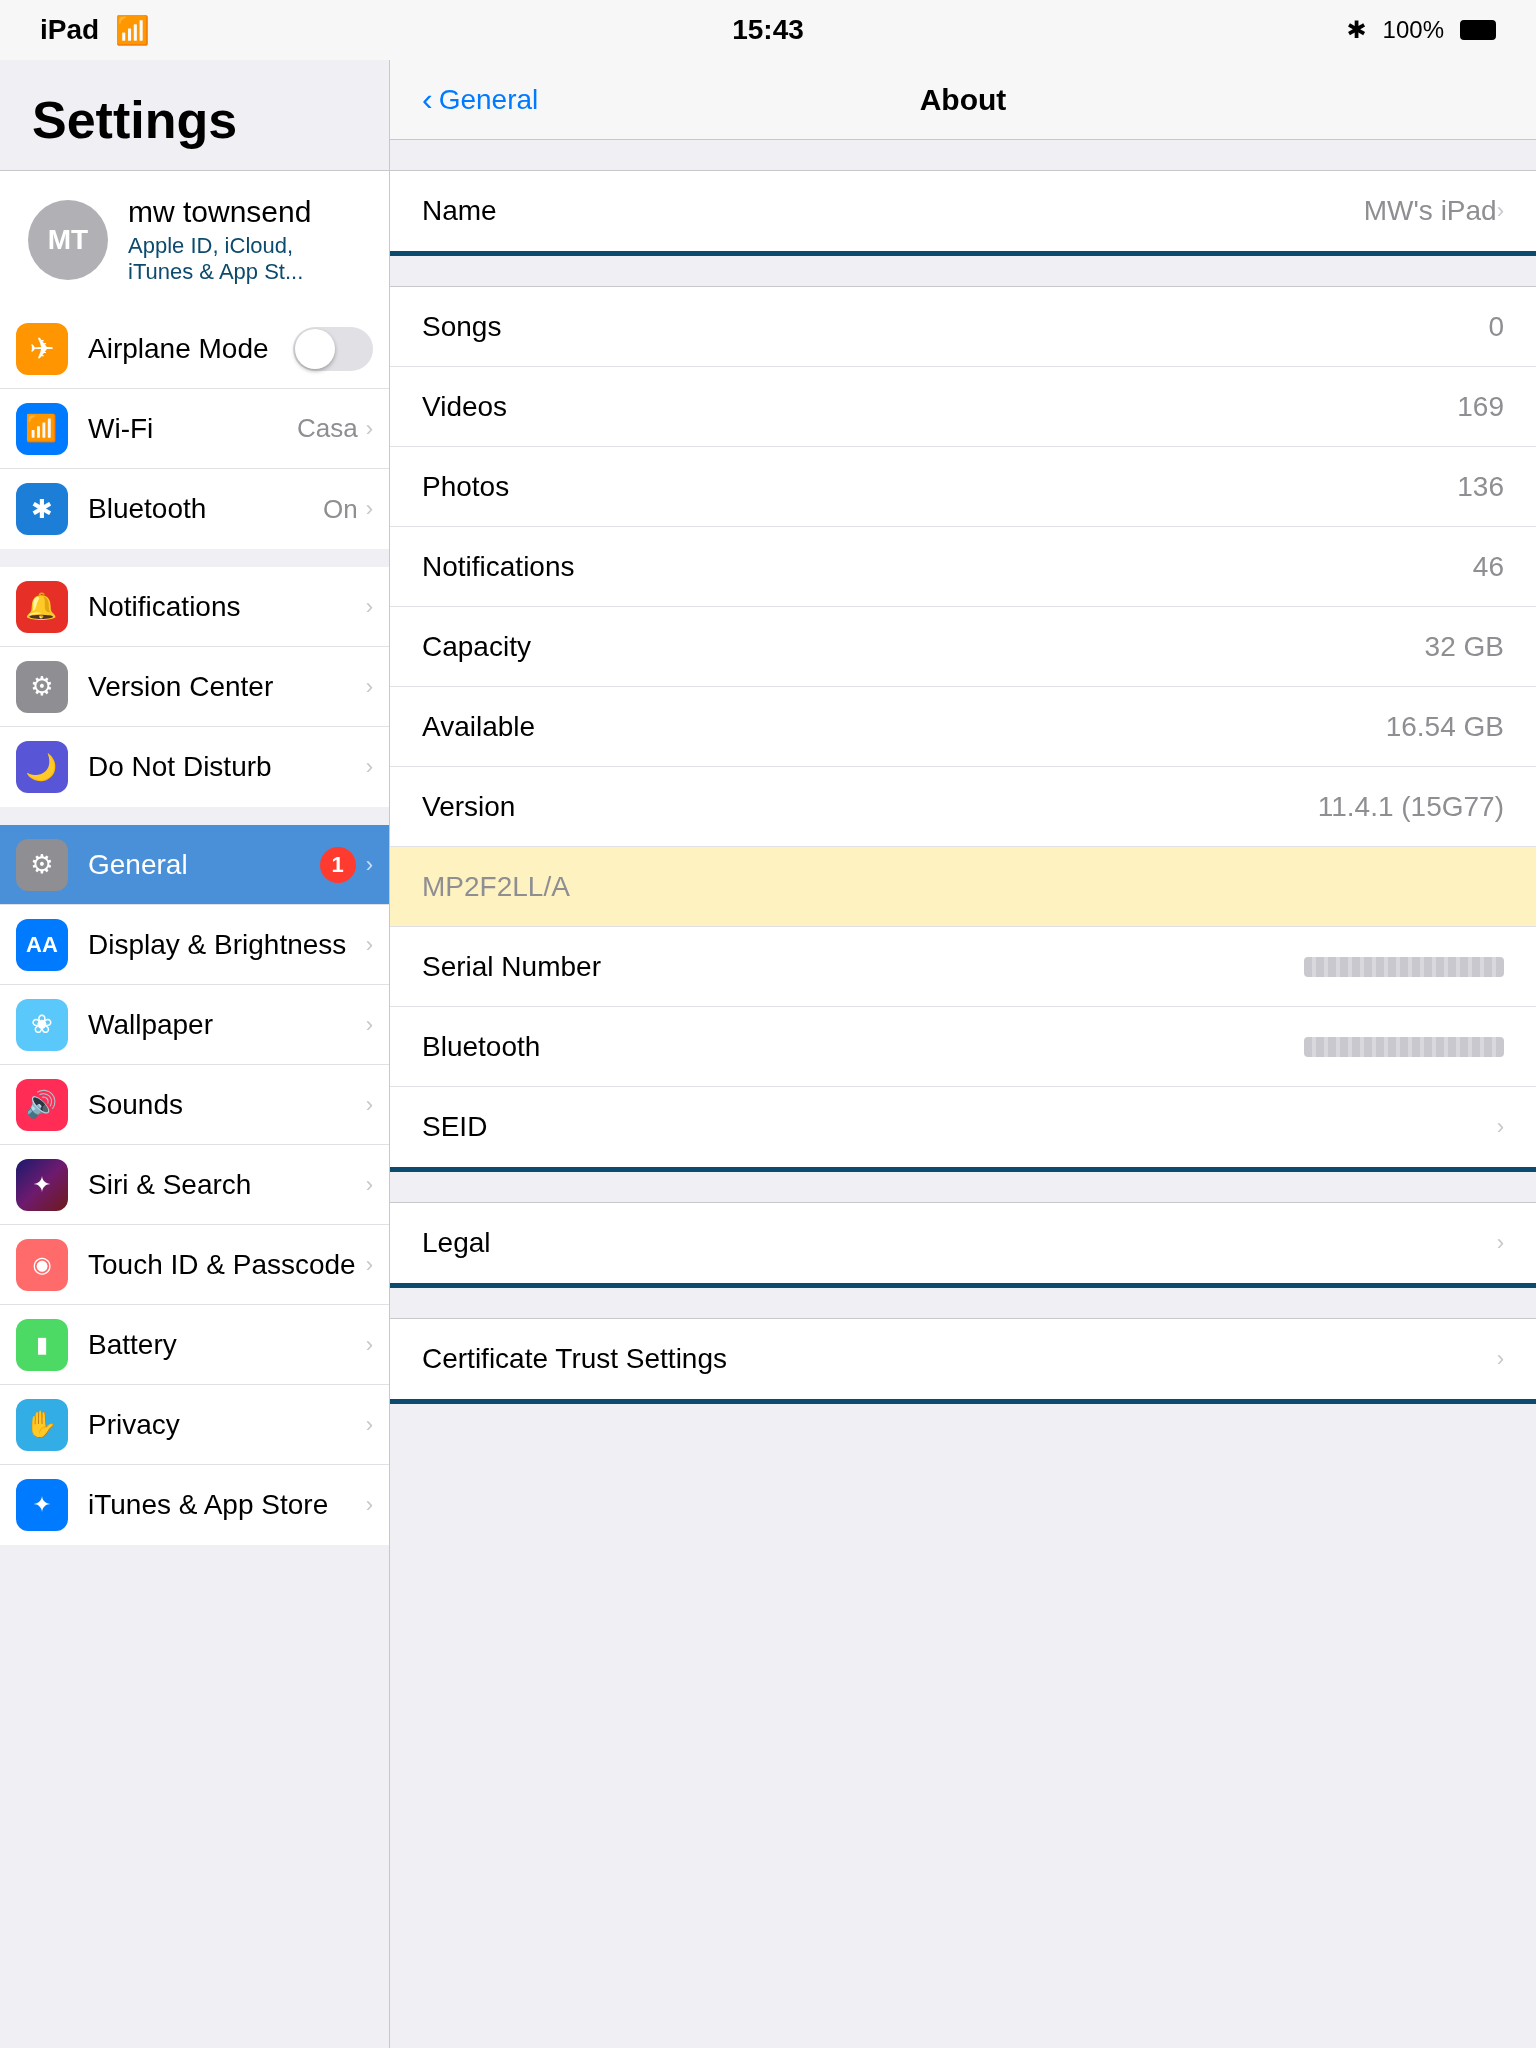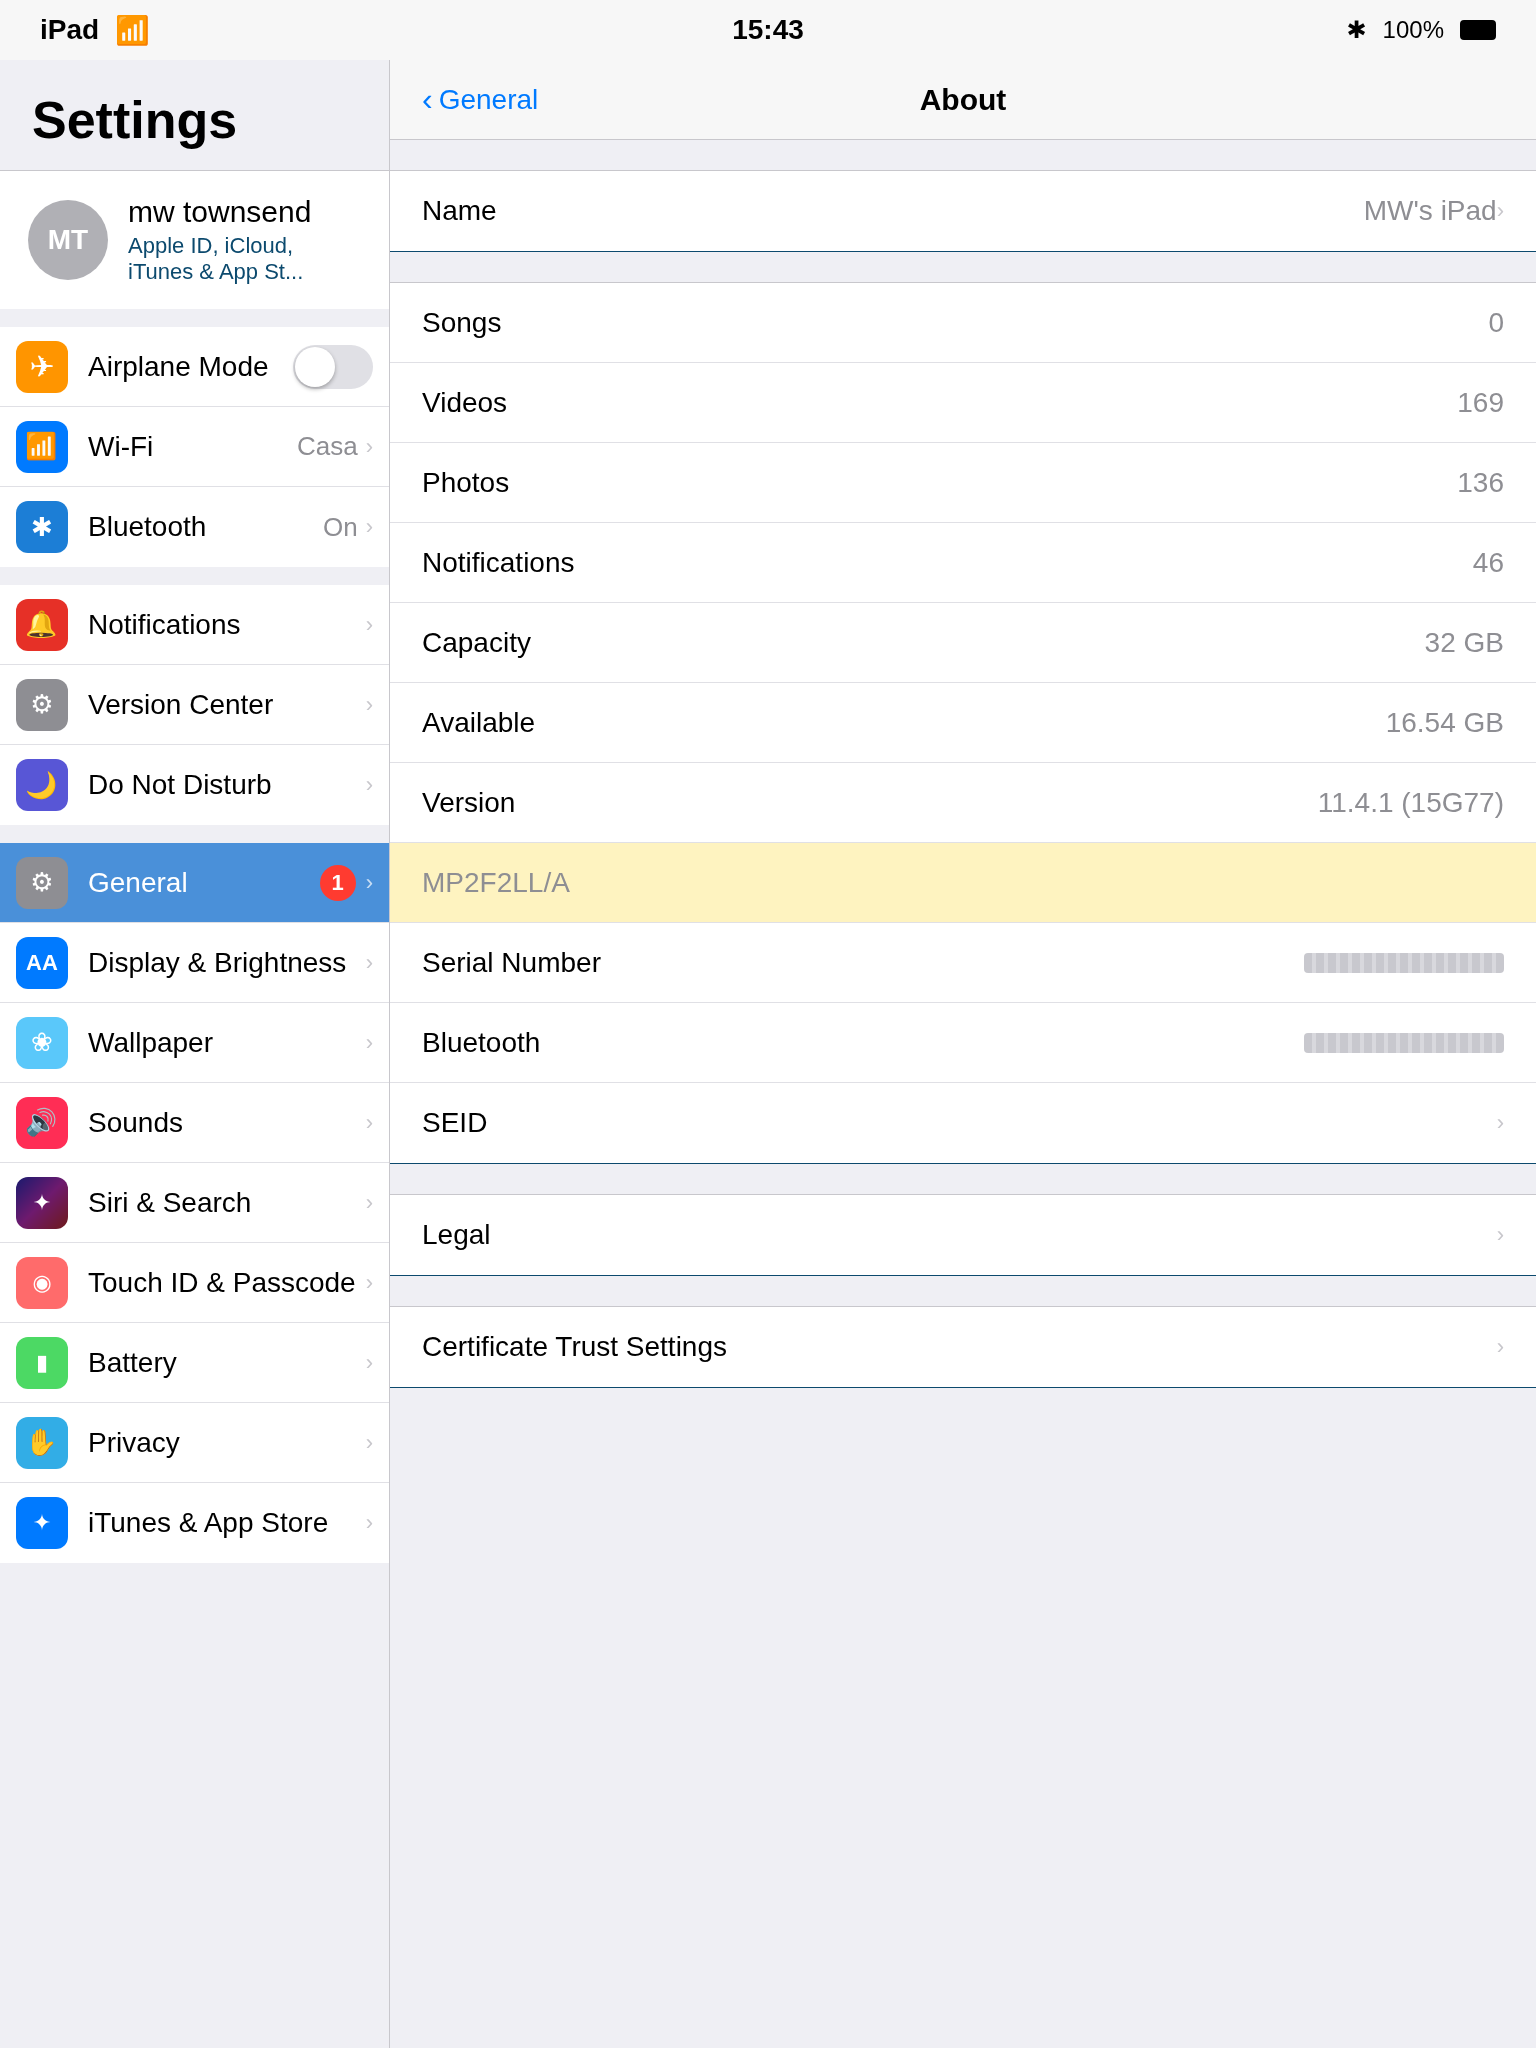--- a/index.html
+++ b/index.html
@@ -76,21 +76,20 @@
       background: #c8c7cc;
       margin: 0 0 0 0;
     }
 
     
     .profile-section {
       background: #fff;
       display: flex;
       align-items: center;
       padding: 24px 28px;
-      margin-bottom: 18px;
       gap: 20px;
     }
     .avatar {
       width: 80px;
       height: 80px;
       border-radius: 50%;
       background: #b0b0b5;
       display: flex;
       align-items: center;
       justify-content: center;
@@ -233,21 +232,21 @@
 
     
     .content-area {
       padding: 30px 0;
     }
 
     .content-group {
       background: #fff;
       margin: 0 0 30px 0;
       border-top: 1px solid #c8c7cc;
-      border-bottom: 1px solid #0c4a6e;
+      border-bottom: 5px solid #0c4a6e;
     }
 
     .content-row {
       display: flex;
       align-items: center;
       padding: 0 32px;
       height: 80px;
       border-bottom: 1px solid #e0e0e5;
       position: relative;
     }

